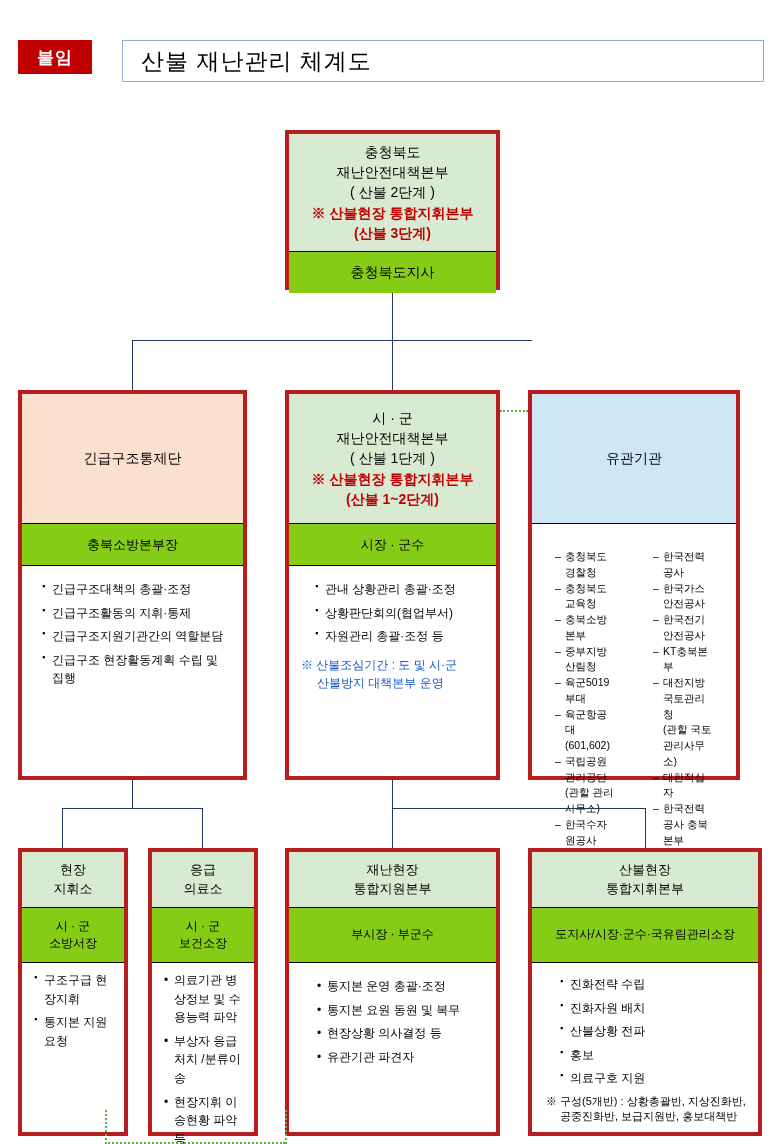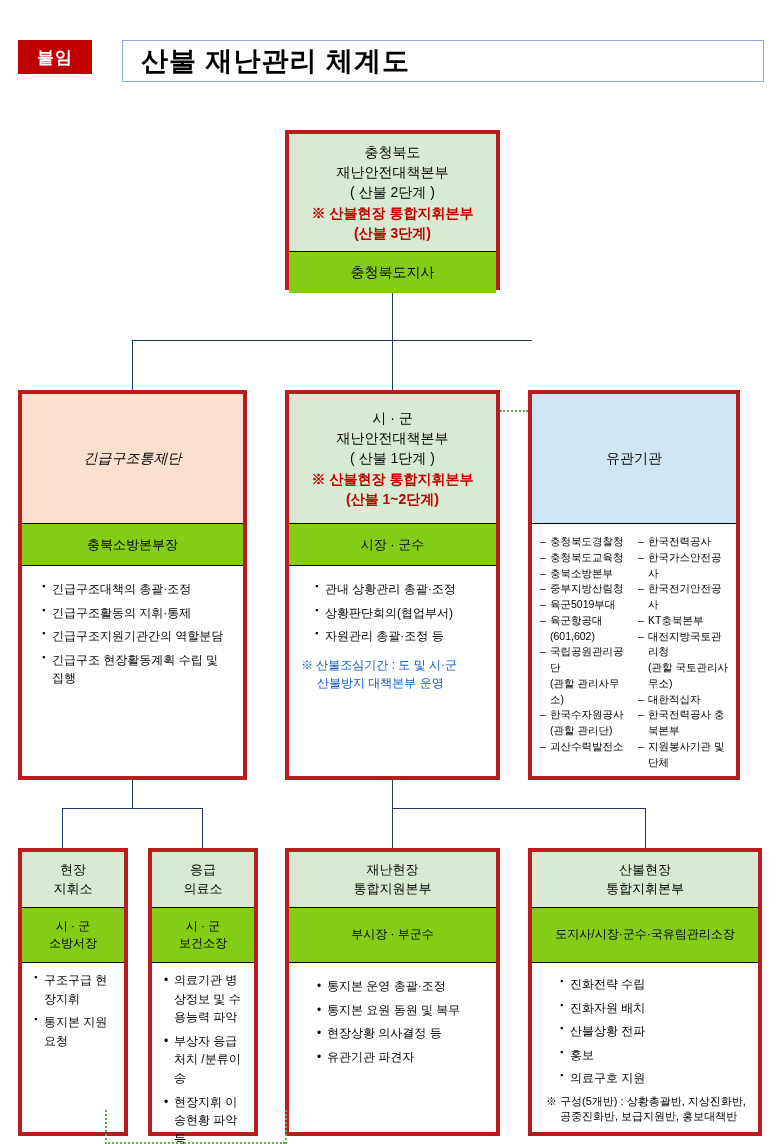--- a/index.html
+++ b/index.html
@@ -49,22 +49,22 @@
     position: absolute;
     left: 104px;
     top: 0;
     width: 640px;
     height: 40px;
     border: 1px solid #8faadc;
     display: flex;
     align-items: center;
   }
   .header-title {
-    font-size: 27px;
-    font-weight: bold;
+    font-size: 23px;
+    font-weight: normal;
     padding-left: 18px;
     letter-spacing: 1px;
   }
 
   
   .box {
     position: absolute;
     border: 4px solid #b91c1c;
     box-sizing: border-box;
     background: #ffffff;
@@ -112,21 +112,21 @@
   ul.bul > li:before {
     content: "\25AA";
     position: absolute;
     left: 0;
     top: 0;
     font-size: 9px;
   }
   ul.bul.dot > li:before { content: "\2022"; font-size: 12px; }
 
   ul.dash {
-    margin: 0;
+    margin: 15px;
     padding: 0;
     list-style: none;
   }
   ul.dash > li {
     position: relative;
     font-size: 10.5px;
     line-height: 1.5;
     padding-left: 10px;
   }
   ul.dash > li.nodash { padding-left: 10px; }
@@ -184,21 +184,21 @@
       <div class="t14 ln">( 산불  2단계 )</div>
       <div class="t14 ln red">※ 산불현장  통합지휘본부</div>
       <div class="t14 ln red">(산불  3단계)</div>
     </div>
     <div class="sec center title-white" style="height:41px;">
       <div class="t14">충청북도지사</div>
     </div>
   </div>
 
   <div class="box" style="left:18px; top:390px; width:229px; height:390px;">
-    <div class="sec center title-orange" style="height:130px;font-style:italic;">
+    <div class="sec center title-orange" style="height:130px;">
       <div class="t14">긴급구조통제단</div>
     </div>
     <div class="sec center title-white" style="height:42px;">
       <div class="t13">충북소방본부장</div>
     </div>
     <div class="sec" style="height:217px; padding:14px 6px 6px 6px;">
       <ul class="bul">
         <li>긴급구조대책의 총괄·조정</li>
         <li>긴급구조활동의 지휘·통제</li>
         <li>긴급구조지원기관간의 역할분담</li>

